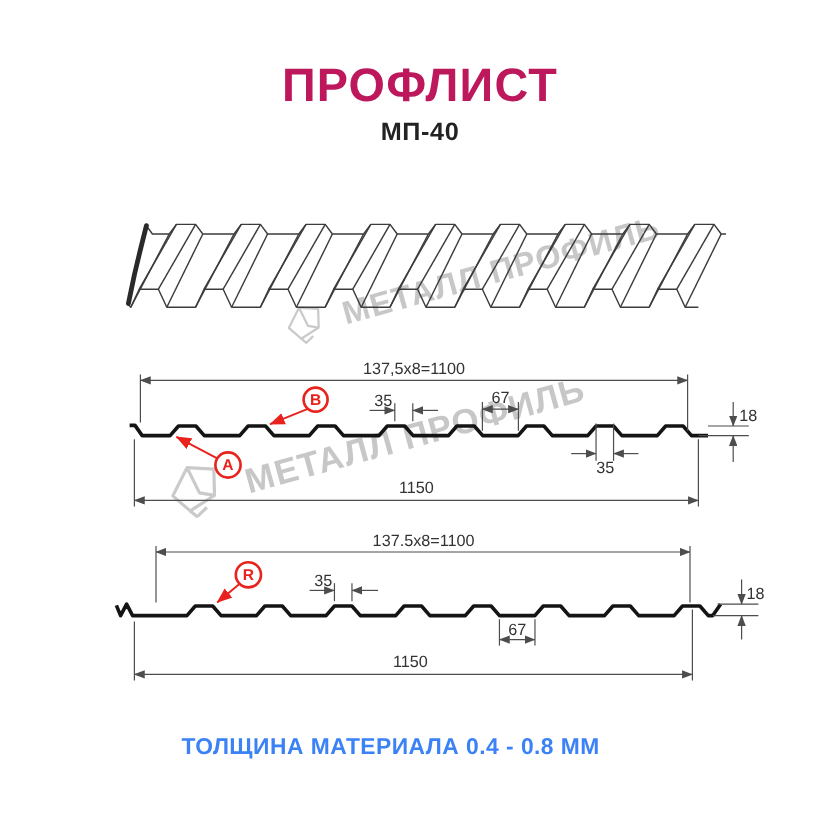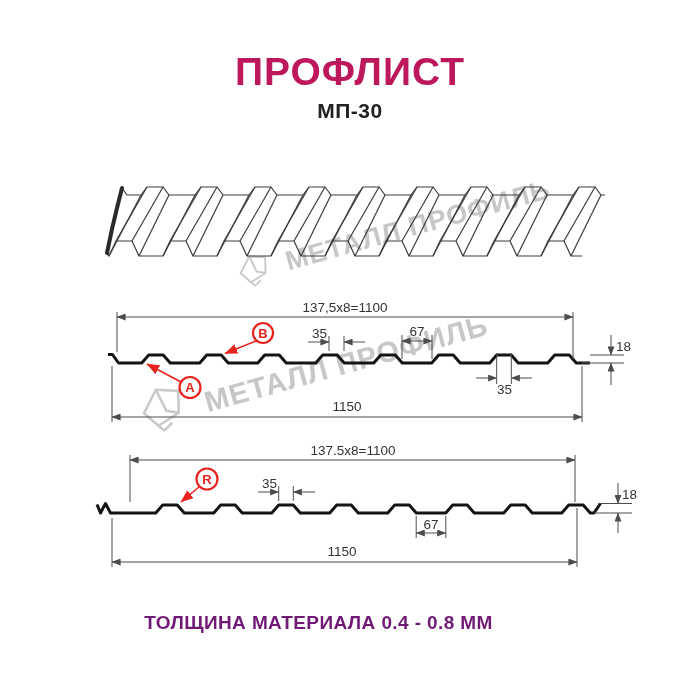--- a/index.html
+++ b/index.html
@@ -2,22 +2,22 @@
 <html><head>
 <meta charset="utf-8">
 <style>
   html,body{margin:0;padding:0;background:#ffffff;}
   #stage{position:relative;width:700px;height:700px;background:#ffffff;overflow:hidden;
          font-family:"Liberation Sans",sans-serif;}
   .title{position:absolute;top:50px;left:0;width:700px;text-align:center;
          font-size:39px;font-weight:bold;letter-spacing:1px;color:#be185d;}
   .subtitle{position:absolute;top:99px;left:0;width:700px;text-align:center;
          font-size:21px;font-weight:bold;letter-spacing:0.5px;color:#222222;}
-  .footer{position:absolute;top:612px;left:0;width:637px;text-align:center;
-         font-size:19px;font-weight:bold;letter-spacing:0.4px;color:#701a75;}
+  .footer{position:absolute;top:612px;left:7px;width:637px;text-align:center;
+         font-size:19px;font-weight:bold;letter-spacing:0.4px;color:#3b82f6;}
   .wm{position:absolute;display:flex;align-items:flex-end;gap:10px;
       transform-origin:0 100%;transform:rotate(-15.5deg);color:#c7c7c7;
       white-space:nowrap;font-weight:bold;pointer-events:none;}
   #wm1{left:244px;top:256px;font-size:27px;letter-spacing:1px;}
   #wm2{left:148px;top:390px;font-size:29px;letter-spacing:1px;}
   .wm svg{display:block;}
   svg.drawing{position:absolute;}
   svg text{font-family:"Liberation Sans",sans-serif;font-size:13.5px;fill:#333333;}
   svg text.red{fill:#e8221c;font-weight:bold;font-size:13px;}
   .thin{stroke:#4d4d4d;stroke-width:1;fill:none;}
@@ -26,21 +26,21 @@
   .edge{stroke:#2a2a2a;stroke-width:4;fill:none;stroke-linecap:round;}
   .red-l{stroke:#e8221c;stroke-width:1.6;fill:none;}
   .red-c{stroke:#e8221c;stroke-width:2.2;fill:none;}
 </style>
 </head>
 <body>
 
 <div id="stage">
 
   <div class="title">ПРОФЛИСТ</div>
-  <div class="subtitle">МП-30</div>
+  <div class="subtitle">МП-40</div>
 
   <div class="wm" id="wm1">
     <svg width="38" height="34" viewBox="0 0 60 52">
       <g fill="none" stroke="#cacaca" stroke-width="3" stroke-linejoin="round">
         <polygon points="2,26 22,4 46,12 40,36 14,44"></polygon>
         <polyline points="22,4 27,30 40,36"></polyline>
         <polyline points="14,44 19,51 30,45"></polyline>
       </g>
     </svg>
     <span>МЕТАЛЛ ПРОФИЛЬ</span>

